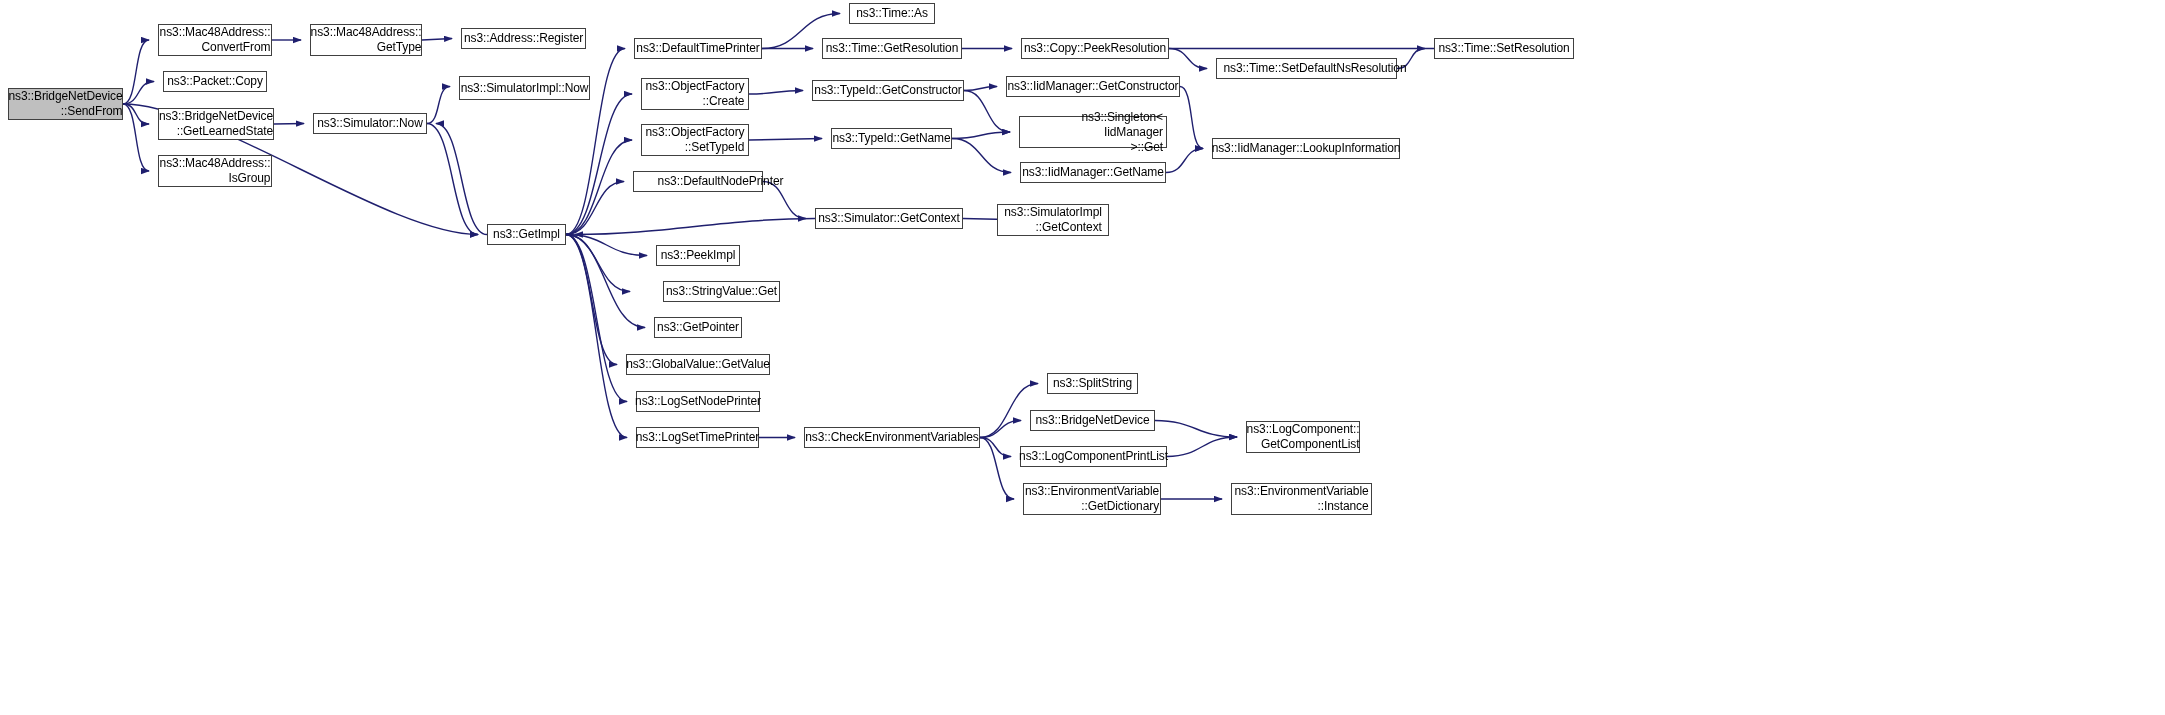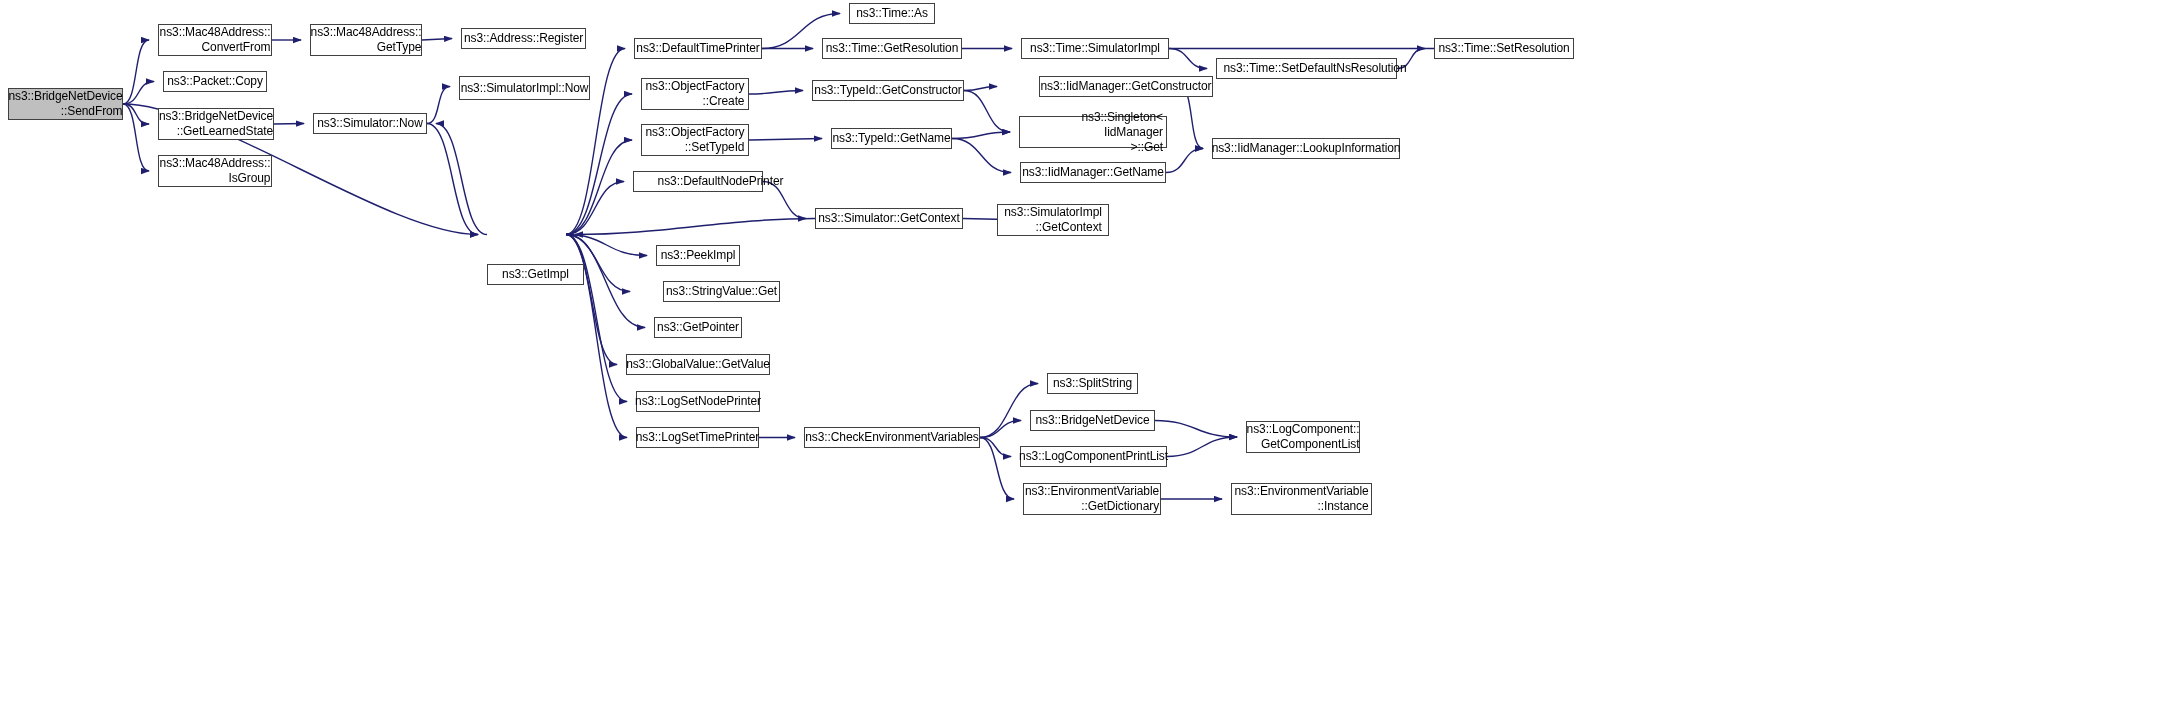--- a/index.html
+++ b/index.html
@@ -114,41 +114,41 @@
       <div class="node thick" style="left: 163px; top: 71px; width: 104px; height: 21px;">ns3::Packet::Copy</div>
       <div class="node thick" style="left: 158px; top: 108px; width: 116px; height: 32px;">ns3::BridgeNetDevice
 ::GetLearnedState</div>
       <div class="node thick" style="left: 158px; top: 155px; width: 114px; height: 32px;">ns3::Mac48Address::
 IsGroup</div>
       <div class="node thick" style="left: 310px; top: 24px; width: 112px; height: 32px;">ns3::Mac48Address::
 GetType</div>
       <div class="node thick" style="left: 461px; top: 28px; width: 125px; height: 21px;">ns3::Address::Register</div>
       <div class="node thick" style="left: 459px; top: 76px; width: 131px; height: 24px;">ns3::SimulatorImpl::Now</div>
       <div class="node thick" style="left: 313px; top: 113px; width: 114px; height: 21px;">ns3::Simulator::Now</div>
-      <div class="node thick" style="left: 487px; top: 224px; width: 97px; height: 21px; margin-top: 40px;">ns3::GetImpl</div>
+      <div class="node thick" style="left: 487px; top: 224px; width: 79px; height: 21px;">ns3::GetImpl</div>
       <div class="node thick" style="left: 634px; top: 38px; width: 128px; height: 21px;">ns3::DefaultTimePrinter</div>
       <div class="node thick" style="left: 641px; top: 78px; width: 108px; height: 32px;">ns3::ObjectFactory
 ::Create</div>
       <div class="node thick" style="left: 641px; top: 124px; width: 108px; height: 32px;">ns3::ObjectFactory
 ::SetTypeId</div>
       <div class="node thick" style="left: 633px; top: 171px; width: 130px; height: 21px; padding-left: 48px;">ns3::DefaultNodePrinter</div>
       <div class="node thick" style="left: 656px; top: 245px; width: 84px; height: 21px;">ns3::PeekImpl</div>
       <div class="node thick" style="left: 639px; top: 281px; width: 117px; height: 21px; margin-left: 24px;">ns3::StringValue::Get</div>
       <div class="node thick" style="left: 654px; top: 317px; width: 88px; height: 21px;">ns3::GetPointer</div>
       <div class="node thick" style="left: 626px; top: 354px; width: 144px; height: 21px;">ns3::GlobalValue::GetValue</div>
       <div class="node thick" style="left: 636px; top: 391px; width: 124px; height: 21px;">ns3::LogSetNodePrinter</div>
       <div class="node thick" style="left: 636px; top: 427px; width: 123px; height: 21px;">ns3::LogSetTimePrinter</div>
       <div class="node thick" style="left: 849px; top: 3px; width: 86px; height: 21px;">ns3::Time::As</div>
       <div class="node thick" style="left: 822px; top: 38px; width: 140px; height: 21px;">ns3::Time::GetResolution</div>
       <div class="node thick" style="left: 812px; top: 80px; width: 152px; height: 21px;">ns3::TypeId::GetConstructor</div>
       <div class="node thick" style="left: 831px; top: 128px; width: 121px; height: 21px;">ns3::TypeId::GetName</div>
       <div class="node thick" style="left: 815px; top: 208px; width: 148px; height: 21px;">ns3::Simulator::GetContext</div>
       <div class="node thick" style="left: 804px; top: 427px; width: 176px; height: 21px;">ns3::CheckEnvironmentVariables</div>
-      <div class="node thick" style="left: 1021px; top: 38px; width: 148px; height: 21px;">ns3::Time::SimulatorImpl</div>
-      <div class="node thick" style="left: 1006px; top: 76px; width: 174px; height: 21px; margin-left: 33px;">ns3::IidManager::GetConstructor</div>
+      <div class="node thick" style="left: 1021px; top: 38px; width: 148px; height: 21px;">ns3::Copy::PeekResolution</div>
+      <div class="node thick" style="left: 1006px; top: 76px; width: 174px; height: 21px;">ns3::IidManager::GetConstructor</div>
       <div class="node thick" style="left: 1019px; top: 116px; width: 148px; height: 32px;">ns3::Singleton&lt; IidManager
 &gt;::Get</div>
       <div class="node thick" style="left: 1020px; top: 162px; width: 146px; height: 21px;">ns3::IidManager::GetName</div>
       <div class="node thick" style="left: 997px; top: 204px; width: 112px; height: 32px;">ns3::SimulatorImpl
 ::GetContext</div>
       <div class="node thick" style="left: 1047px; top: 373px; width: 91px; height: 21px;">ns3::SplitString</div>
       <div class="node thick" style="left: 1030px; top: 410px; width: 125px; height: 21px;">ns3::BridgeNetDevice</div>
       <div class="node thick" style="left: 1020px; top: 446px; width: 147px; height: 21px;">ns3::LogComponentPrintList</div>
       <div class="node thick" style="left: 1023px; top: 483px; width: 138px; height: 32px;">ns3::EnvironmentVariable
 ::GetDictionary</div>

